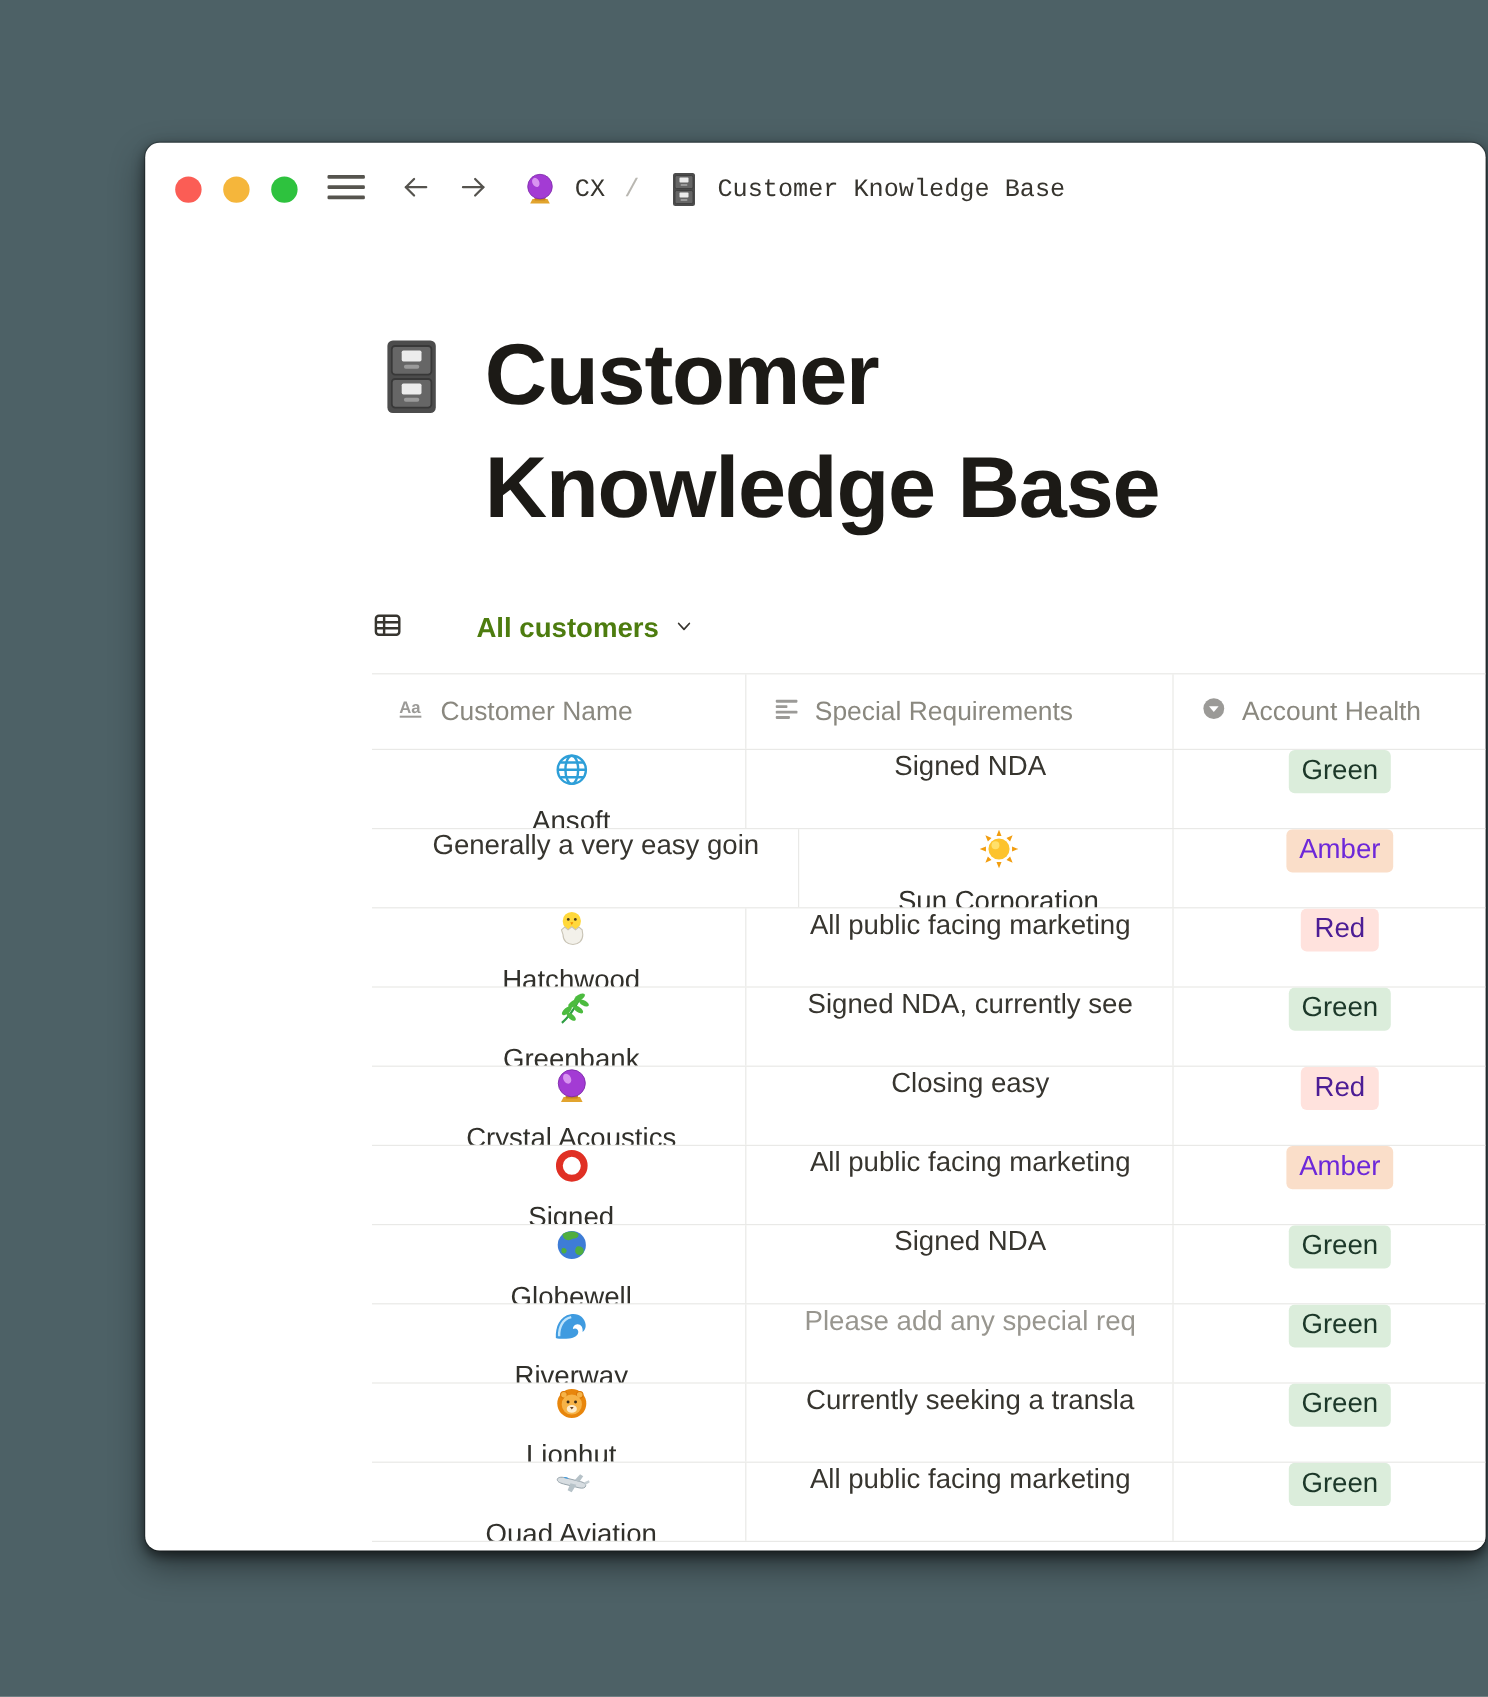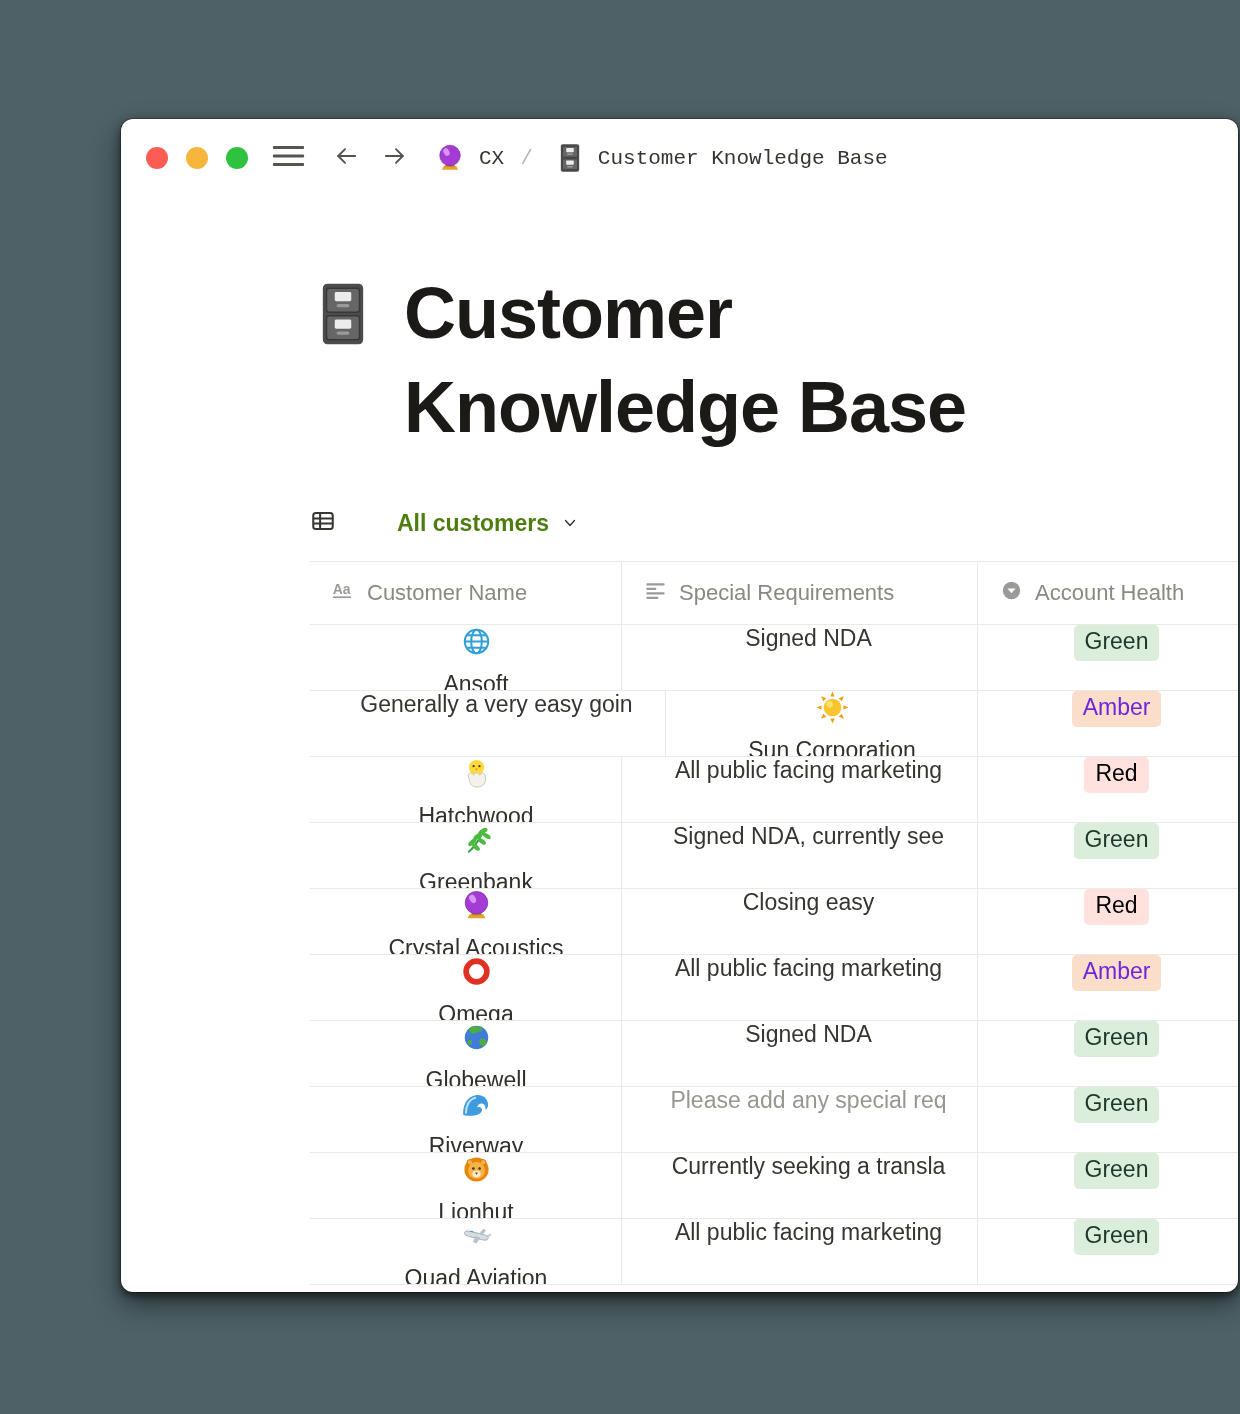--- a/index.html
+++ b/index.html
@@ -111,21 +111,21 @@
   .c3 { padding-left: 17px; }
   .badge {
     display: inline-block;
     font-size: 23px;
     line-height: 1.3;
     padding: 2px 11px 4px;
     border-radius: 5px;
   }
   .badge.green { background: #dbeddb; color: #1c3829; }
   .badge.amber { background: #fadec9; color: #6d28d9; }
-  .badge.red   { background: #ffe2dd; color: #000000; }
+  .badge.red   { background: #ffe2dd; color: #4c1d95; }
 </style>
 </head>
 <body>
 
 <div class="window">
 
   <div class="titlebar">
     <div class="lights">
       <span class="light red"></span>
       <span class="light yellow"></span>
@@ -350,21 +350,21 @@
               <span class="badge red">Red</span>
             </div>
           </div>
           <div class="trow">
             <div class="cell w1 c1">
               <span class="row-icon">
                 <svg viewBox="0 0 36 36">
                   <circle cx="18" cy="18" r="11.3" fill="none" stroke="#e03024" stroke-width="6.2"></circle>
                 </svg>
               </span>
-              <span class="cname">Omega</span>
+              <span class="cname">Signed</span>
             </div>
             <div class="cell w2 c2">
               <span>All public facing marketing</span>
             </div>
             <div class="cell w3 c3">
               <span class="badge amber">Amber</span>
             </div>
           </div>
           <div class="trow">
             <div class="cell w1 c1">

